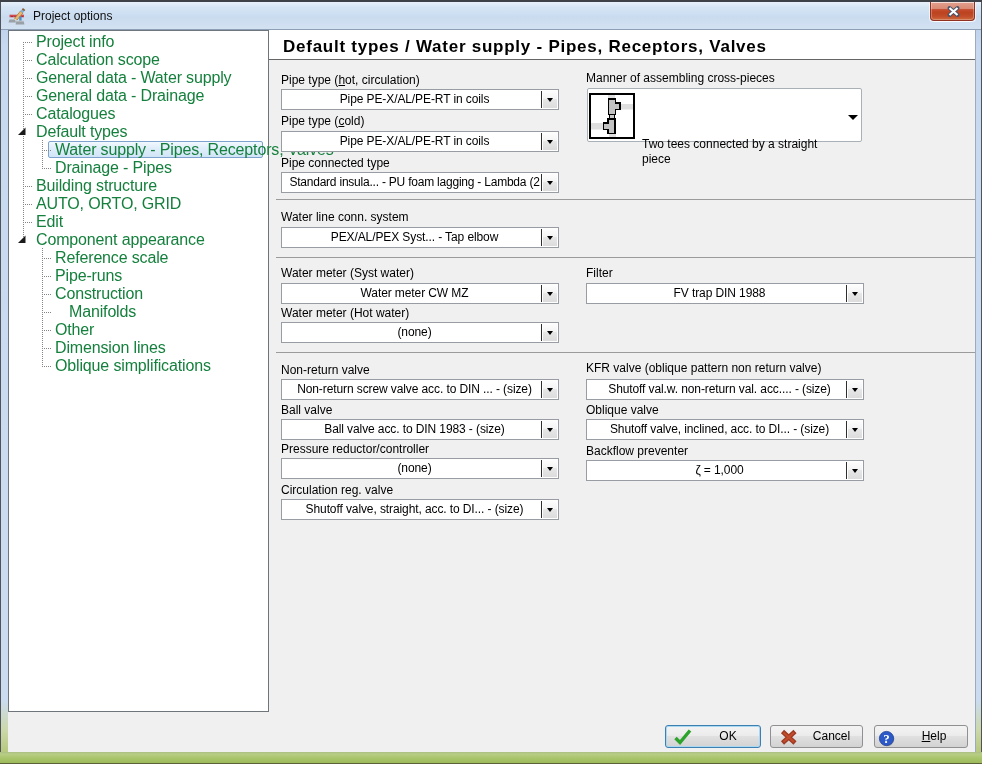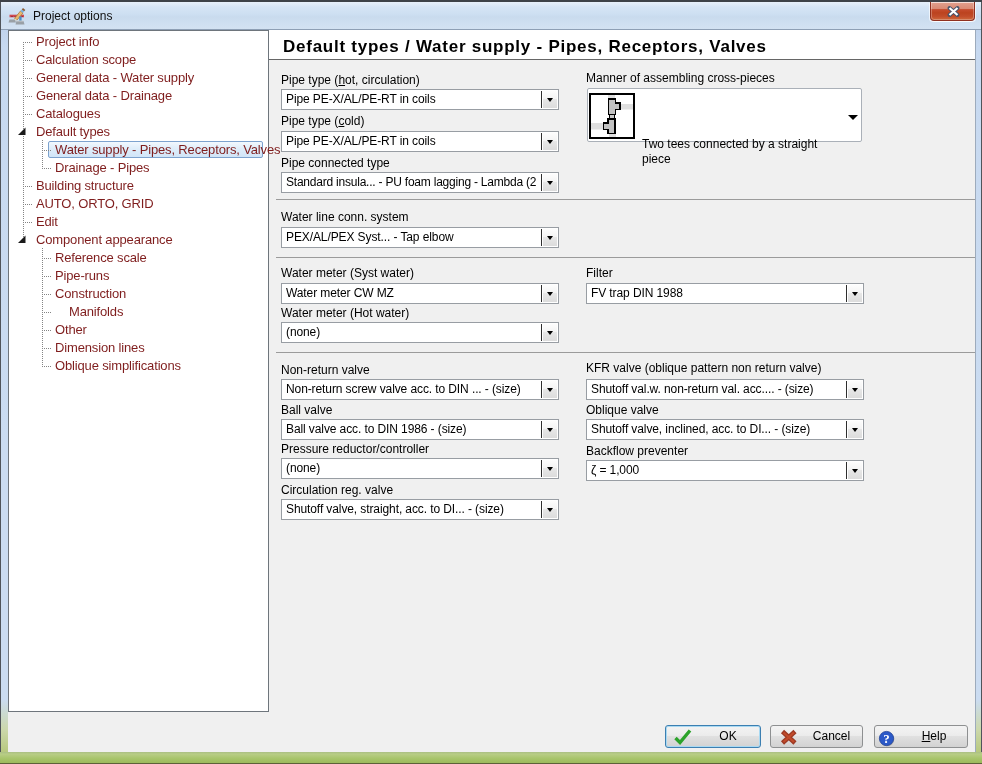--- a/index.html
+++ b/index.html
@@ -22,33 +22,33 @@
   border-bottom:1px solid #5c6138; }
 #client { left:7px; top:30px; width:968px; height:722px; background:#f0f0f0; }
 
 #title { left:33px; top:9px; font-size:12px; color:#101010; }
 #closebtn { left:930px; top:2px; width:45px; height:19px;
   border:1px solid #8f3020; border-top:none; border-radius:0 0 4px 4px;
   background:linear-gradient(#e2a18f 0%, #d98a74 38%, #c54c2e 42%, #bc431f 60%, #c24d2a 80%, #cc6438 96%, #c05c36 100%);
   box-shadow:inset 0 1px 0 rgba(255,255,255,.5), inset 0 0 0 1px rgba(255,255,255,.28), 1px 1px 0 rgba(255,255,255,.65), -1px 1px 0 rgba(255,255,255,.65); }
 
 #tree { left:8px; top:30px; width:261px; height:682px; background:#fff; border:1px solid #6e757c; }
-.ti { position:absolute; font-size:13px; color:#7f1d1d; white-space:nowrap; height:16px; line-height:16px; letter-spacing:-0.15px; }
+.ti { position:absolute; font-size:16px; color:#15803d; white-space:nowrap; height:16px; line-height:16px; letter-spacing:-0.15px; }
 .dot-h { position:absolute; height:1px;
   background-image:repeating-linear-gradient(90deg,#848484 0 1px,transparent 1px 2px); }
 .dot-v { position:absolute; width:1px;
   background-image:repeating-linear-gradient(180deg,#848484 0 1px,transparent 1px 2px); }
 #sel { position:absolute; border:1px solid #7da2ce; border-radius:2px;
   background:linear-gradient(#f2f8fe 0%, #e0eefa 40%, #d1e5f8 100%); }
 
 #hdrstrip { left:269px; top:30px; width:706px; height:30px; background:#fff; border-bottom:1px solid #666; }
 #hdr { left:283px; top:37px; font-size:17px; font-weight:bold; color:#000; letter-spacing:0.75px; }
 .sep { position:absolute; left:276px; width:699px; height:1px; background:#9b9b9b; }
 .lbl { position:absolute; font-size:12px; color:#000; white-space:nowrap; }
-.combo { position:absolute; width:278px; height:21px; background:#fff; border:1px solid #989da3; }
+.combo { position:absolute; width:278px; height:21px; background:#fff; border:1px solid #989da3;text-align:center; }
 .combo .t { position:absolute; left:4px; top:0; height:19px; line-height:19px; font-size:12px; white-space:nowrap; overflow:hidden; width:257px; letter-spacing:-0.1px; }
 .combo .btn { position:absolute; right:1px; top:1px; bottom:1px; width:14px;
   background:linear-gradient(#fdfdfd 0%, #f4f4f4 45%, #e7e7e7 50%, #dcdcdc 100%); }
 .combo .sepl { position:absolute; right:16px; top:1px; bottom:1px; width:1px; background:#2e2e2e; }
 .combo .arr { position:absolute; right:5px; top:8px; width:0; height:0;
   border-left:3.5px solid transparent; border-right:3.5px solid transparent; border-top:4px solid #000; }
 
 #manner { left:587px; top:88px; width:275px; height:54px; background:#fff; border:1px solid #aab0b8; border-radius:2px; }
 #manner .txt { position:absolute; left:54px; top:10px; width:195px; font-size:12px; line-height:15px; color:#000;margin-top:38px; }
 #manner .arr { position:absolute; right:3px; top:26px; width:0; height:0;
@@ -189,21 +189,21 @@
 
 <div class="lbl" style="left:281px;top:363px">Non-return valve</div>
 <div class="combo" style="left:281px;top:379px">
     <span class="t">Non-return screw valve acc. to DIN ... - (size)</span>
     <span class="sepl"></span>
     <span class="btn"></span>
     <span class="arr"></span>
   </div>
 <div class="lbl" style="left:281px;top:403px">Ball valve</div>
 <div class="combo" style="left:281px;top:419px">
-    <span class="t">Ball valve acc. to DIN 1986 - (size)</span>
+    <span class="t">Ball valve acc. to DIN 1983 - (size)</span>
     <span class="sepl"></span>
     <span class="btn"></span>
     <span class="arr"></span>
   </div>
 <div class="lbl" style="left:281px;top:442px">Pressure reductor/controller</div>
 <div class="combo" style="left:281px;top:458px">
     <span class="t">(none)</span>
     <span class="sepl"></span>
     <span class="btn"></span>
     <span class="arr"></span>

